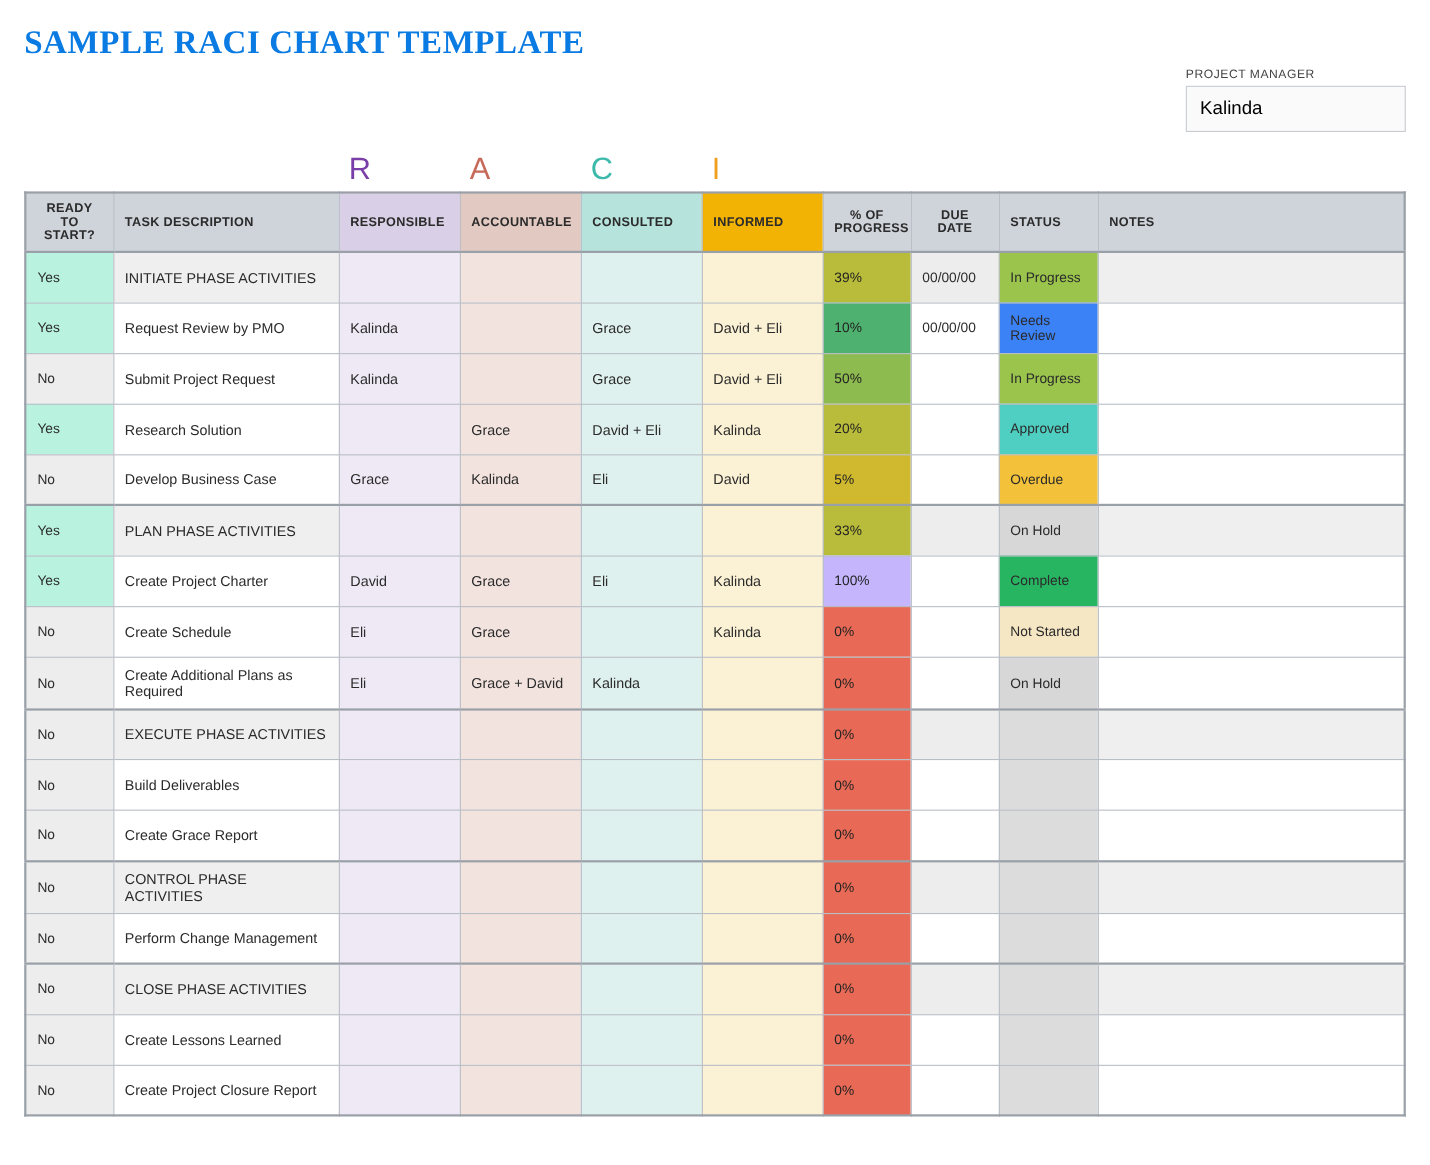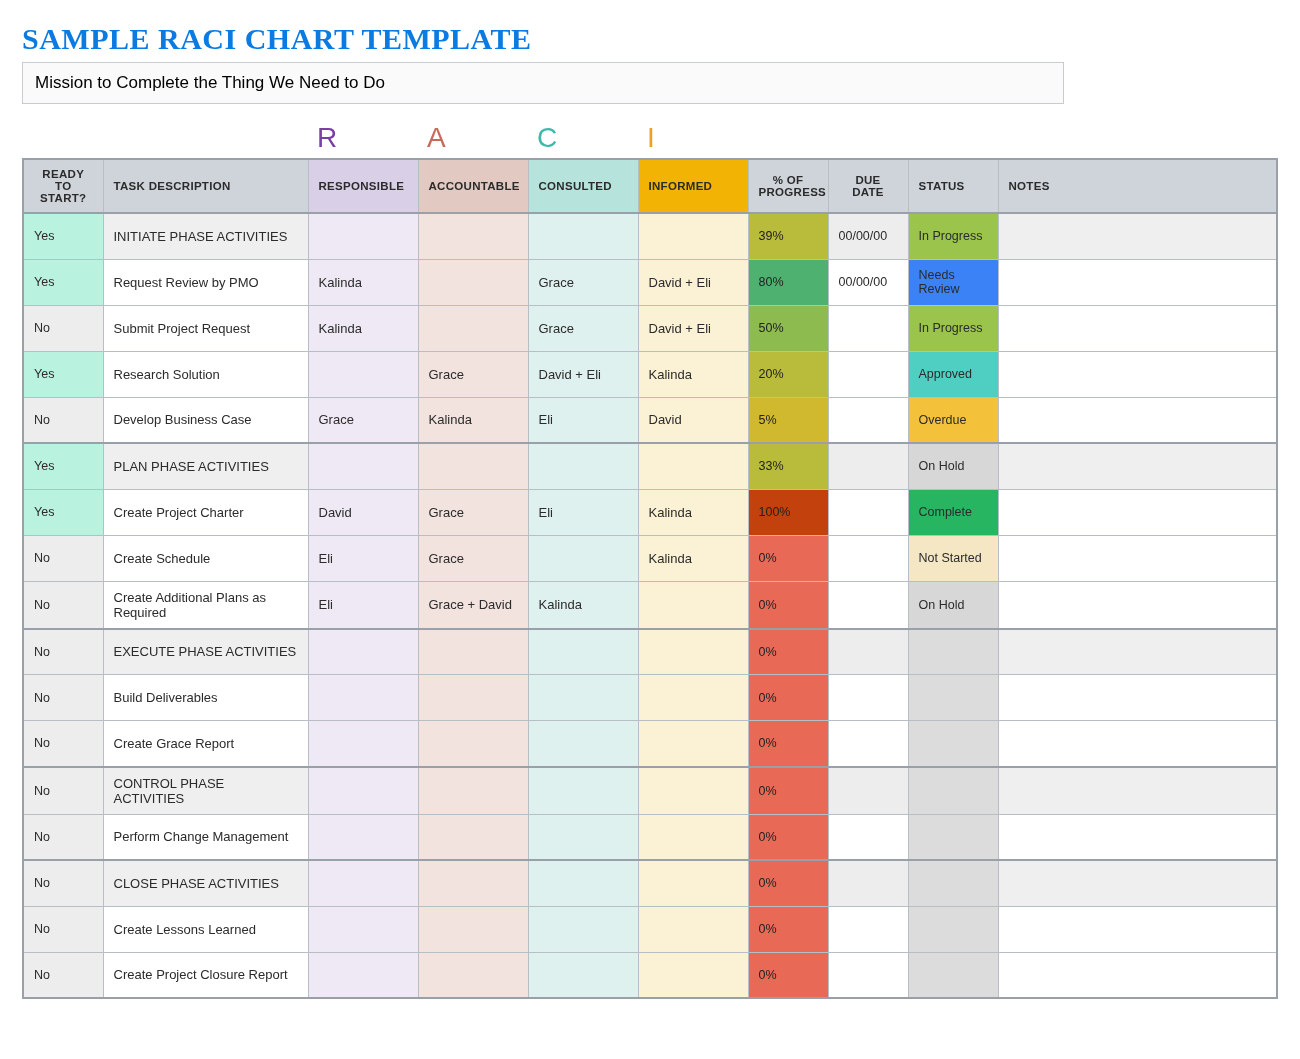--- a/index.html
+++ b/index.html
@@ -133,21 +133,24 @@
   tr.phase td.due{background:#ededed;}
   td.task{background:#fff;}
 </style>
 </head>
 <body>
 
 <h1>SAMPLE RACI CHART TEMPLATE</h1>
 
 <div class="meta">
   <div class="meta-col">
-    <input class="meta-input" type="text" value="Mission to Complete the Thing We Need to Do" style="">
+  </div>
+  <div class="meta-col">
+    <label>PROJECT MANAGER</label>
+    <input class="meta-input" type="text" value="Kalinda" style="">
   </div>
 </div>
 
 <div class="raci-letters">
   <span></span>
     <span></span>
   <span class="ltr-r">R</span>
   <span class="ltr-a">A</span>
   <span class="ltr-c">C</span>
   <span class="ltr-i">I</span>
@@ -197,21 +200,21 @@
         <td class="status" style="background:#9ac44c">In Progress</td>
         <td class="notes"></td>
       </tr>
       <tr>
         <td class="ready yes">Yes</td>
         <td class="task">Request Review by PMO</td>
         <td class="col-r">Kalinda</td>
         <td class="col-a"></td>
         <td class="col-c">Grace</td>
         <td class="col-i">David + Eli</td>
-        <td class="pct" style="background:#4fb16f">80%</td>
+        <td class="pct" style="background:#4fb16f">10%</td>
         <td class="due">00/00/00</td>
         <td class="status" style="background:#3b82f6">Needs Review</td>
         <td class="notes"></td>
       </tr>
       <tr>
         <td class="ready ">No</td>
         <td class="task">Submit Project Request</td>
         <td class="col-r">Kalinda</td>
         <td class="col-a"></td>
         <td class="col-c">Grace</td>
@@ -257,21 +260,21 @@
         <td class="status" style="background:#d7d7d7">On Hold</td>
         <td class="notes"></td>
       </tr>
       <tr>
         <td class="ready yes">Yes</td>
         <td class="task">Create Project Charter</td>
         <td class="col-r">David</td>
         <td class="col-a">Grace</td>
         <td class="col-c">Eli</td>
         <td class="col-i">Kalinda</td>
-        <td class="pct" style="background:#c2410c">100%</td>
+        <td class="pct" style="background:#c4b5fd">100%</td>
         <td class="due"></td>
         <td class="status" style="background:#27b562">Complete</td>
         <td class="notes"></td>
       </tr>
       <tr>
         <td class="ready ">No</td>
         <td class="task">Create Schedule</td>
         <td class="col-r">Eli</td>
         <td class="col-a">Grace</td>
         <td class="col-c"></td>

